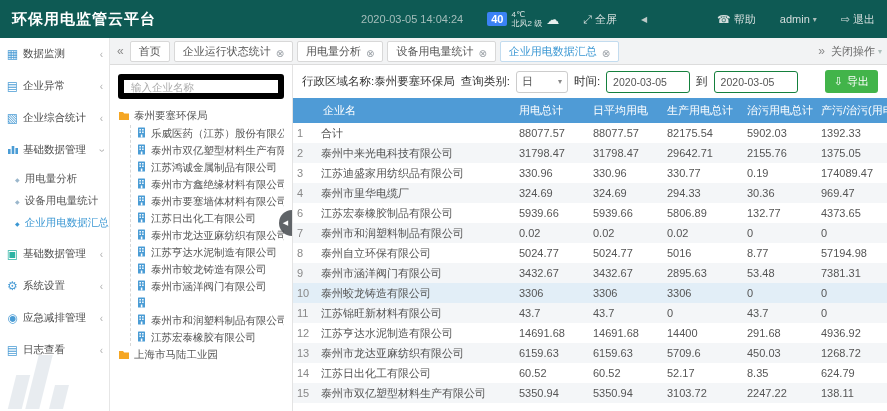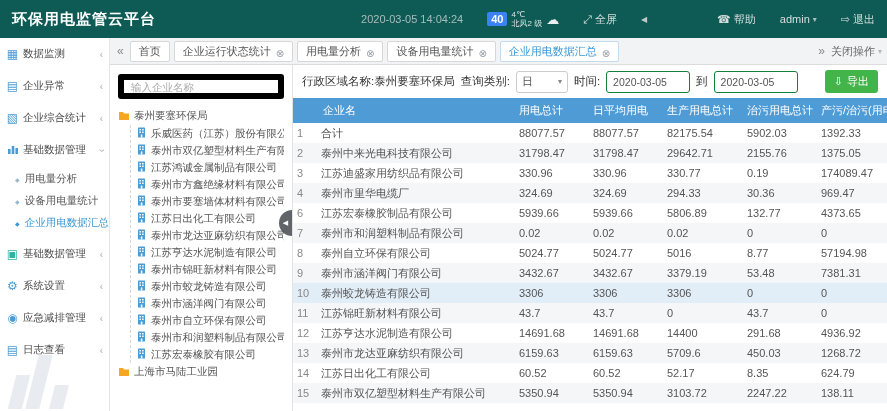--- a/index.html
+++ b/index.html
@@ -350,33 +350,20 @@
     <span>
       <svg width="11" height="11" viewBox="0 0 11 11">
                       <rect x="2" y="0.5" width="7" height="10" rx="0.5" fill="#4a9cd5"></rect>
                       <rect x="3.4" y="2" width="1.5" height="1.5" fill="#fff"></rect>
                       <rect x="6.1" y="2" width="1.5" height="1.5" fill="#fff"></rect>
                       <rect x="3.4" y="4.5" width="1.5" height="1.5" fill="#fff"></rect>
                       <rect x="6.1" y="4.5" width="1.5" height="1.5" fill="#fff"></rect>
                       <rect x="4.8" y="7.5" width="1.6" height="3" fill="#fff"></rect>
                     </svg>
     </span>
-    <span>泰州市锦旺新材料有限公司</span>
-  </div>
-                <div class="tree-leaf">
-    <span>
-      <svg width="11" height="11" viewBox="0 0 11 11">
-                      <rect x="2" y="0.5" width="7" height="10" rx="0.5" fill="#4a9cd5"></rect>
-                      <rect x="3.4" y="2" width="1.5" height="1.5" fill="#fff"></rect>
-                      <rect x="6.1" y="2" width="1.5" height="1.5" fill="#fff"></rect>
-                      <rect x="3.4" y="4.5" width="1.5" height="1.5" fill="#fff"></rect>
-                      <rect x="6.1" y="4.5" width="1.5" height="1.5" fill="#fff"></rect>
-                      <rect x="4.8" y="7.5" width="1.6" height="3" fill="#fff"></rect>
-                    </svg>
-    </span>
     <span>泰州市蛟龙铸造有限公司</span>
   </div>
                 <div class="tree-leaf">
     <span>
       <svg width="11" height="11" viewBox="0 0 11 11">
                       <rect x="2" y="0.5" width="7" height="10" rx="0.5" fill="#4a9cd5"></rect>
                       <rect x="3.4" y="2" width="1.5" height="1.5" fill="#fff"></rect>
                       <rect x="6.1" y="2" width="1.5" height="1.5" fill="#fff"></rect>
                       <rect x="3.4" y="4.5" width="1.5" height="1.5" fill="#fff"></rect>
                       <rect x="6.1" y="4.5" width="1.5" height="1.5" fill="#fff"></rect>
@@ -389,21 +376,20 @@
     <span>
       <svg width="11" height="11" viewBox="0 0 11 11">
                       <rect x="2" y="0.5" width="7" height="10" rx="0.5" fill="#4a9cd5"></rect>
                       <rect x="3.4" y="2" width="1.5" height="1.5" fill="#fff"></rect>
                       <rect x="6.1" y="2" width="1.5" height="1.5" fill="#fff"></rect>
                       <rect x="3.4" y="4.5" width="1.5" height="1.5" fill="#fff"></rect>
                       <rect x="6.1" y="4.5" width="1.5" height="1.5" fill="#fff"></rect>
                       <rect x="4.8" y="7.5" width="1.6" height="3" fill="#fff"></rect>
                     </svg>
     </span>
-    <span>泰州市自立环保有限公司</span>
   </div>
                 <div class="tree-leaf">
     <span>
       <svg width="11" height="11" viewBox="0 0 11 11">
                       <rect x="2" y="0.5" width="7" height="10" rx="0.5" fill="#4a9cd5"></rect>
                       <rect x="3.4" y="2" width="1.5" height="1.5" fill="#fff"></rect>
                       <rect x="6.1" y="2" width="1.5" height="1.5" fill="#fff"></rect>
                       <rect x="3.4" y="4.5" width="1.5" height="1.5" fill="#fff"></rect>
                       <rect x="6.1" y="4.5" width="1.5" height="1.5" fill="#fff"></rect>
                       <rect x="4.8" y="7.5" width="1.6" height="3" fill="#fff"></rect>
@@ -532,21 +518,21 @@
     <td>5024.77</td>
     <td>5024.77</td>
     <td>5016</td>
     <td>8.77</td>
     <td>57194.98</td>
   </tr>
                   <tr>
     <td class="col-name"><span class="row-index">9</span><span>泰州市涵洋阀门有限公司</span></td>
     <td>3432.67</td>
     <td>3432.67</td>
-    <td>3379.19</td>
+    <td>2895.63</td>
     <td>53.48</td>
     <td>7381.31</td>
   </tr>
                   <tr class="hl">
     <td class="col-name"><span class="row-index">10</span><span>泰州蛟龙铸造有限公司</span></td>
     <td>3306</td>
     <td>3306</td>
     <td>3306</td>
     <td>0</td>
     <td>0</td>

